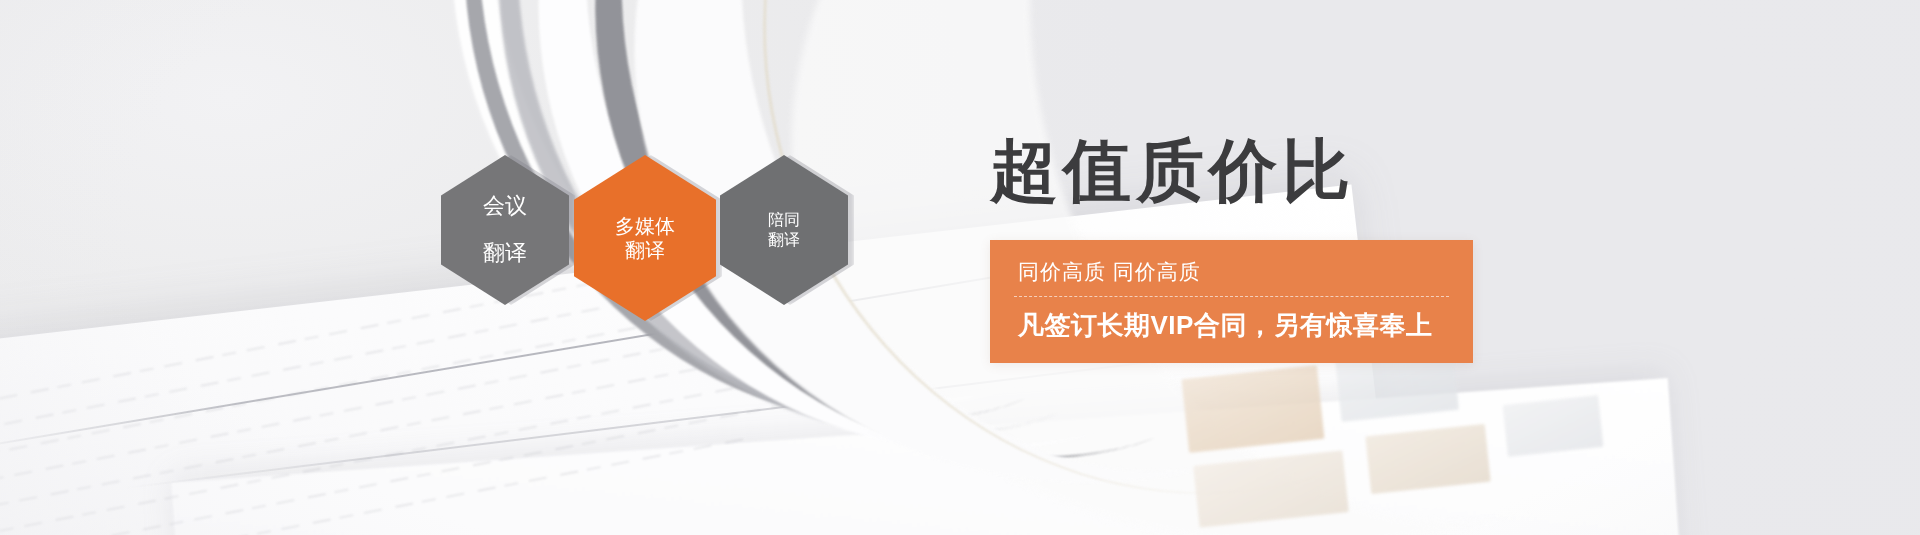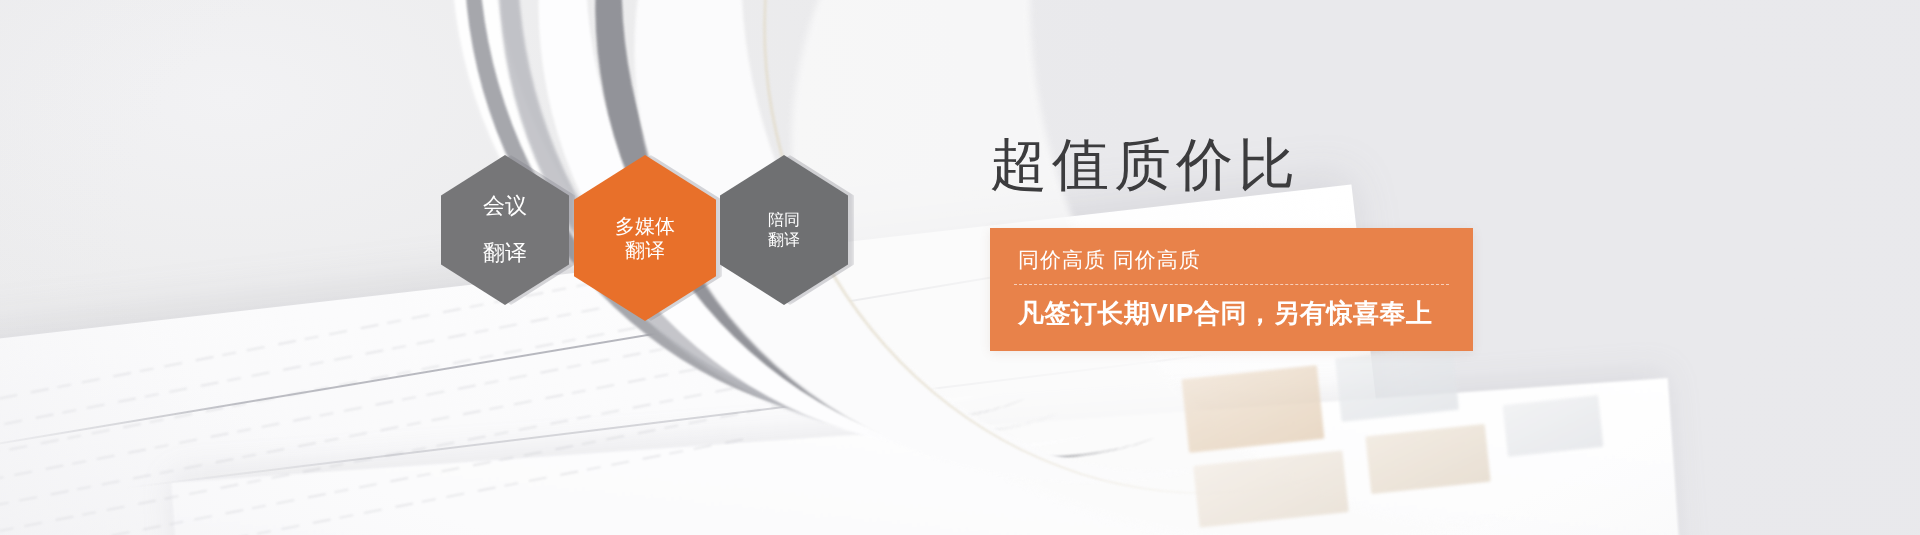--- a/index.html
+++ b/index.html
@@ -130,21 +130,21 @@
   #hex-1{left:0px;width:128px;height:150px;background:#767678;font-size:22px;gap:20px;}
   #hex-1-shadow{left:6px;width:128px;height:150px;}
   #hex-2{left:133px;width:142px;height:166px;background:#e8702a;font-size:20px;}
   #hex-2-shadow{left:139px;width:142px;height:166px;}
   #hex-3{left:279px;width:128px;height:150px;background:#6f7072;font-size:16px;}
   #hex-3-shadow{left:285px;width:128px;height:150px;}
 
   
   .copy{position:absolute;left:990px;top:133px;}
   .headline{
-    font-size:57px;color:#3c3c3e;letter-spacing:5px;font-weight:normal;
+    font-size:68px;color:#3c3c3e;letter-spacing:5px;font-weight:bold;
     line-height:1.1;margin:0 0 32px 0;white-space:nowrap;
   }
   .promo{
     width:483px;background:#e8824a;padding:16px 0 18px 0;
     box-shadow:0 2px 10px rgba(150,110,80,.12);
   }
   .promo-line{
     color:#ffffff;white-space:nowrap;padding:0 28px;
   }
   .promo-line.l1{font-size:21px;letter-spacing:1px;line-height:1.5;padding-bottom:9px;}

